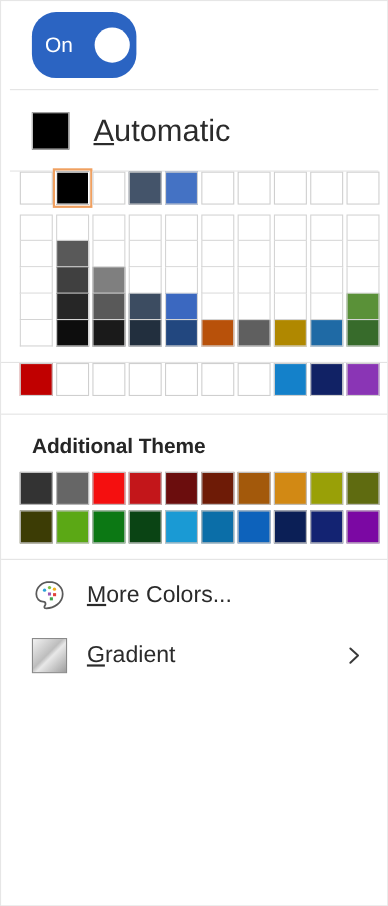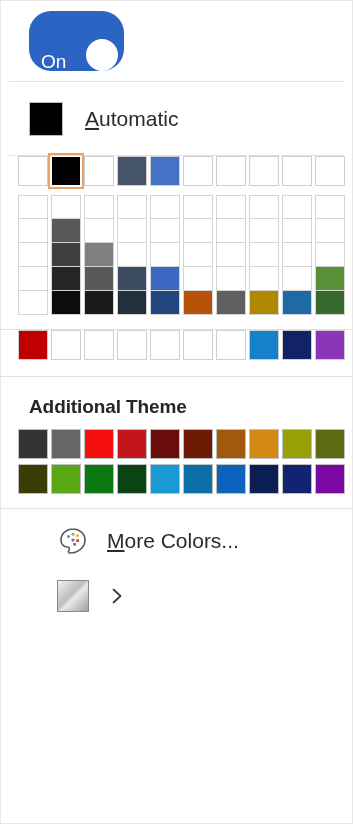--- a/index.html
+++ b/index.html
@@ -37,21 +37,21 @@
     font-size: 21px;
     color: #2b2b2b;
     letter-spacing: -0.2px;
   }
   .switch {
     width: 95px;
     height: 60px;
     border-radius: 22px;
     background: #2b64c2;
     display: flex;
-    align-items: flex-end;
+    align-items: center;
     justify-content: flex-start;
     padding: 0 6px;
     box-sizing: border-box;
     position: relative;
   }
   .switch-text {
     color: #ffffff;
     font-size: 19px;
     margin-left: 6px;
     line-height: 1;
@@ -85,21 +85,21 @@
   }
   .auto-swatch {
     width: 34px;
     height: 34px;
     background: #000000;
     border: 1px solid #bdbdbd;
     box-sizing: border-box;
     flex: none;
   }
   .auto-label {
-    font-size: 21px;
+    font-size: 28px;
     color: #2b2b2b;
   }
   .auto-label .acc {
     text-decoration: underline;
   }
 
   
   .section {
     padding: 0 11px;
   }
@@ -172,21 +172,20 @@
     flex: none;
   }
 
   .std-row {
     padding-bottom: 16px;
   }
 
   
   .bottom {
     padding-top: 4px;
-    margin-left: 28px;
   }
   .menu-item {
     height: 55px;
     display: flex;
     align-items: center;
     padding: 0 20px 0 28px;
     box-sizing: border-box;
     gap: 18px;
     position: relative;
   }
@@ -388,20 +387,21 @@
           <rect x="19.2" y="14.2" width="2.8" height="2.8" fill="#e2433d"></rect>
           <rect x="14.6" y="13.6" width="2.8" height="2.8" fill="#9b59b6"></rect>
           <rect x="16.3" y="18.0" width="2.8" height="2.8" fill="#3fa34d"></rect>
         </svg>
       </span>
       <span class="menu-label"><span class="acc">M</span><span>ore Colors...</span></span>
     </div>
 
     <div class="menu-item">
       <span class="grad-swatch"></span>
+      <span class="menu-label"><span class="acc">G</span><span>radient</span></span>
       <span class="chevron">
         <svg viewBox="0 0 20 20" width="20" height="20" aria-hidden="true">
           <path d="M6.5 3.5 L13.5 10 L6.5 16.5" fill="none" stroke="#3a3a3a" stroke-width="1.8" stroke-linecap="round" stroke-linejoin="round"></path>
         </svg>
       </span>
     </div>
   </div>
 
 </div>
 

